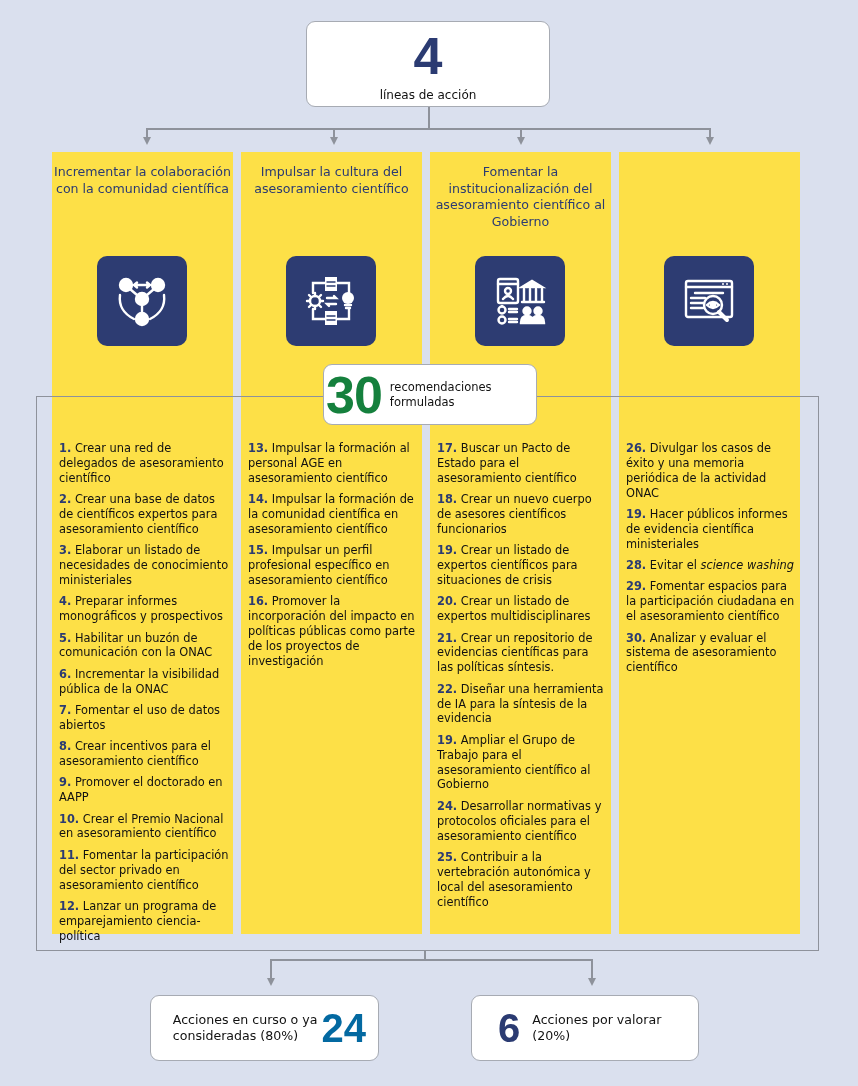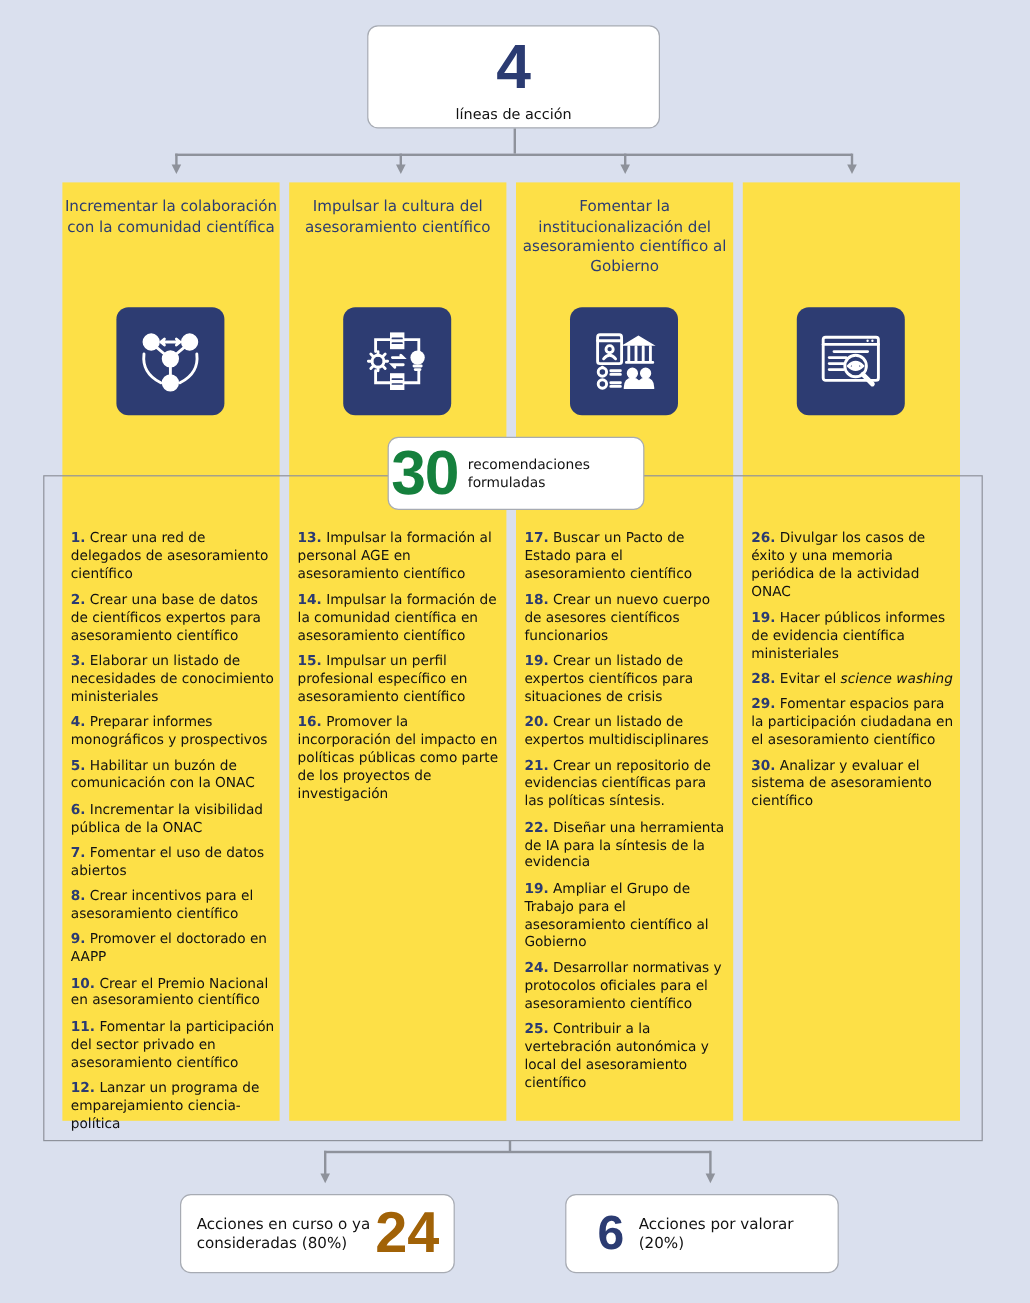--- a/index.html
+++ b/index.html
@@ -56,21 +56,21 @@
   }
 
   
   #rec-box { left: 323px; top: 364px; width: 214px; height: 61px; display: flex; align-items: center; }
   #rec-box .big { font-family: "Liberation Sans", sans-serif; font-weight: 700; font-size: 52px; color: #15803d; margin-left: 2px; letter-spacing: -1px; line-height: 52px; }
   #rec-box .lbl { font-size: 11.5px; line-height: 15px; margin-left: 8px; color: #111; }
 
   
   #res-done { left: 150px; top: 995px; width: 229px; height: 66px; display: flex; align-items: center; justify-content: flex-end; }
   #res-done .lbl { font-size: 12.6px; line-height: 16.5px; color: #111; }
-  #res-done .big { font-family: "Liberation Sans", sans-serif; font-weight: 700; font-size: 48px; color: #a16207; margin: 0 12px 0 4px; line-height: 40px; }
+  #res-done .big { font-family: "Liberation Sans", sans-serif; font-weight: 700; font-size: 40px; color: #0369a1; margin: 0 12px 0 4px; line-height: 40px; }
   #res-pending { left: 471px; top: 995px; width: 228px; height: 66px; display: flex; align-items: center; }
   #res-pending .big { font-family: "Liberation Sans", sans-serif; font-weight: 700; font-size: 40px; color: #2b3b72; margin-left: 26px; line-height: 40px; }
   #res-pending .lbl { font-size: 12.6px; line-height: 16.5px; margin-left: 12px; color: #111; }
 </style>
 </head>
 <body>
 
 <div class="line" style="left:428px;top:107px;width:1.5px;height:21px;"></div>
 <div class="line" style="left:146px;top:128px;width:564px;height:1.5px;"></div>
 <div class="line" style="left:146px;top:128px;width:1.5px;height:10px;"></div>

